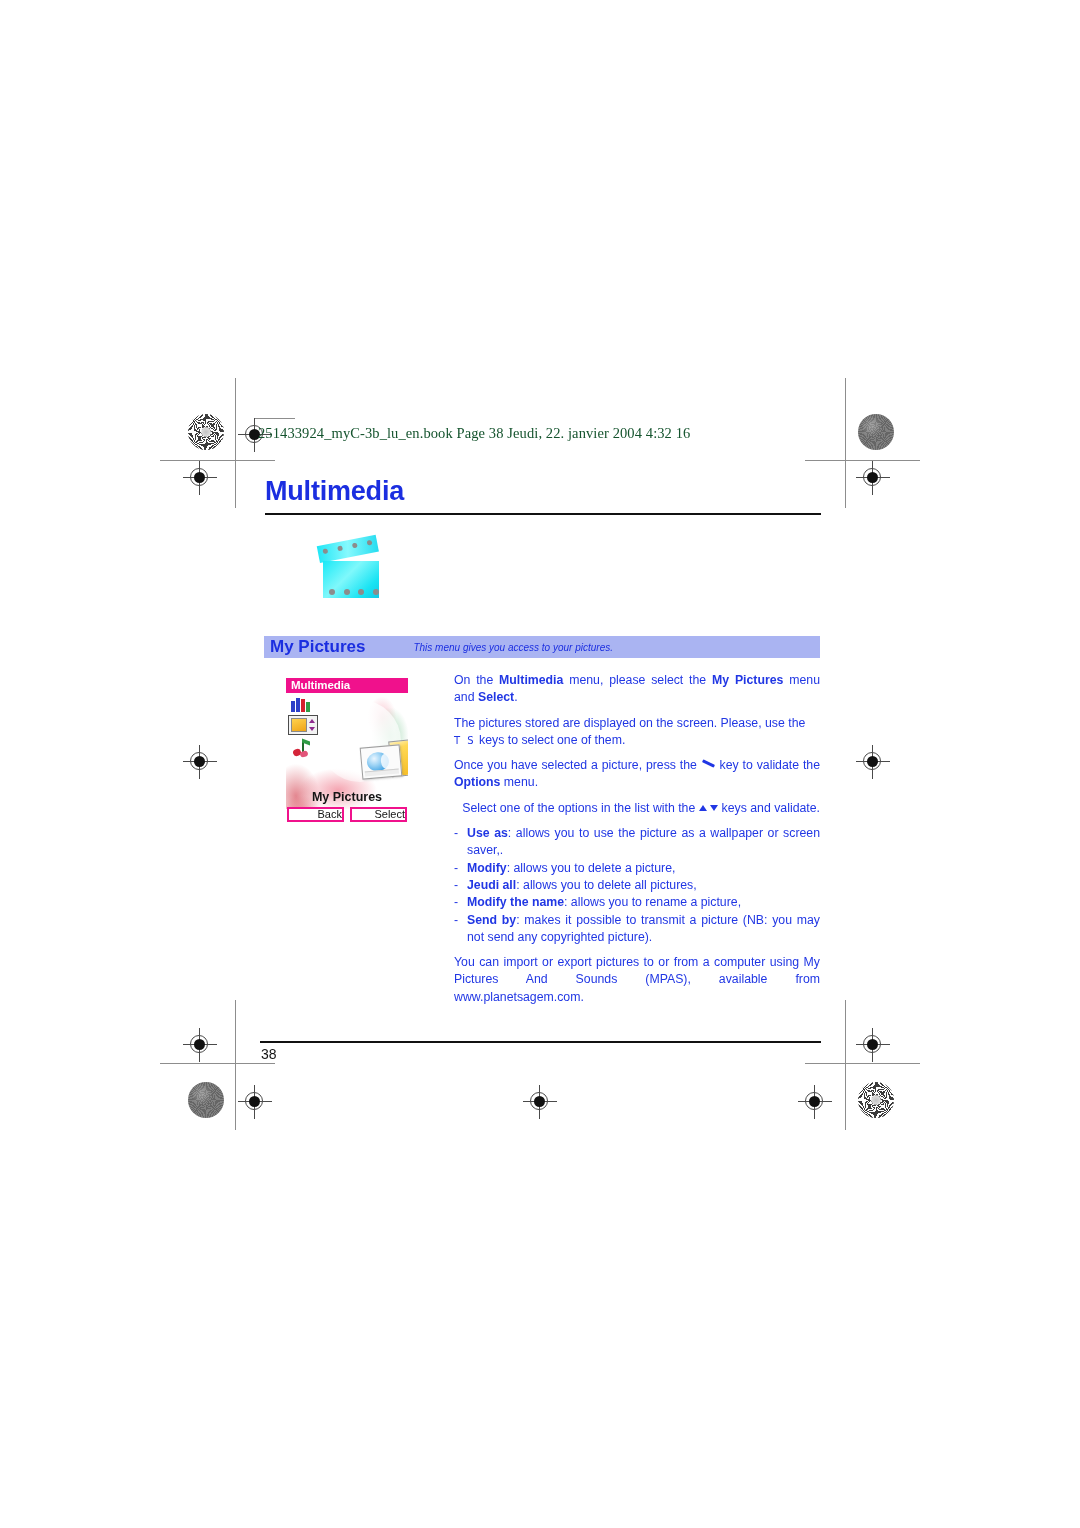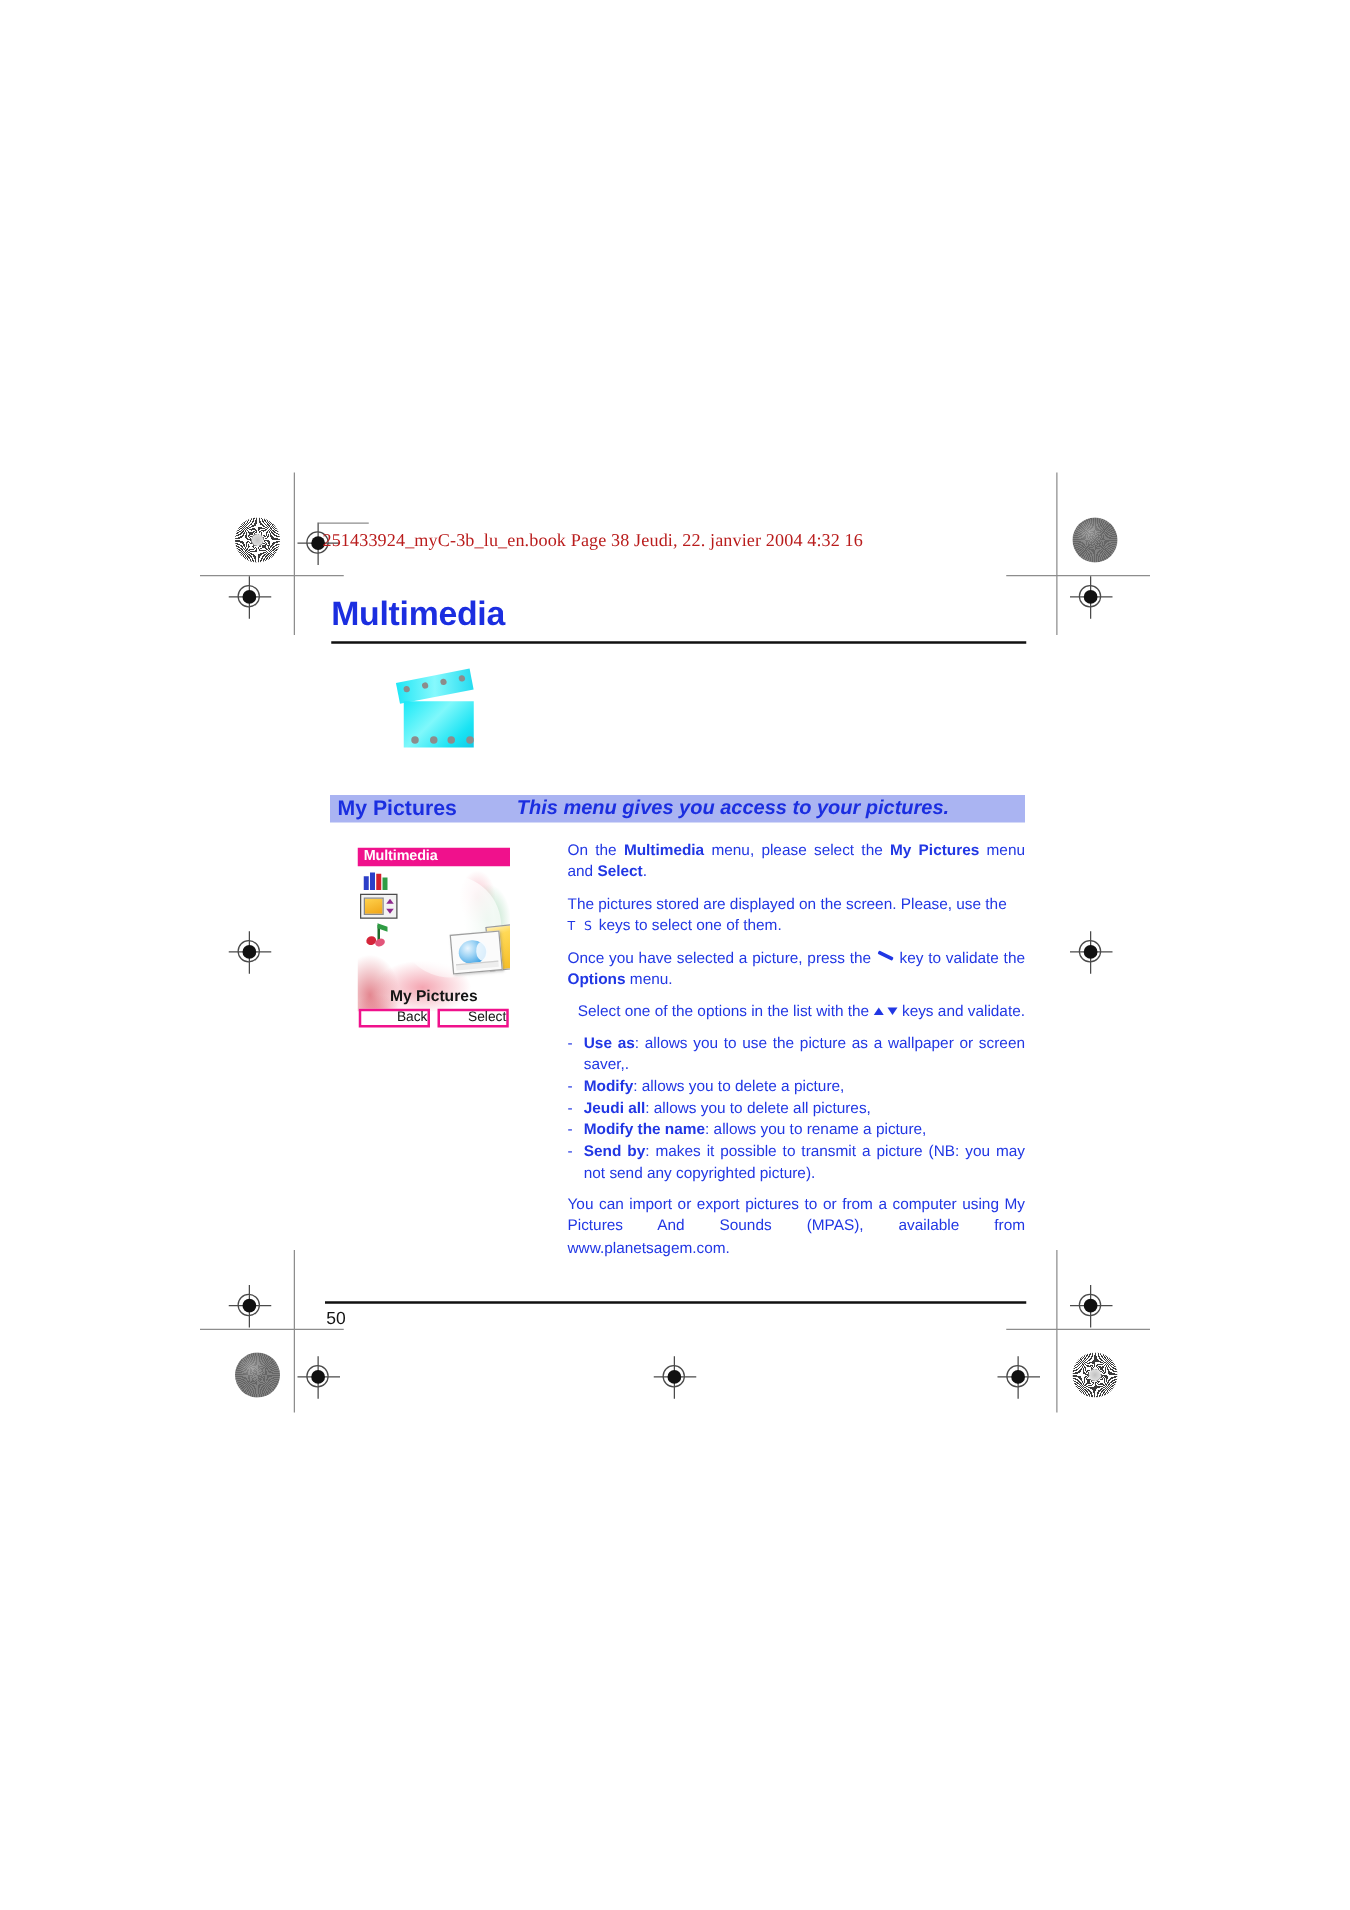--- a/index.html
+++ b/index.html
@@ -89,21 +89,21 @@
       #6b6b6b;
     opacity: .95;
   }
 
   
   #bookline {
     position: absolute;
     left: 258px; top: 425px;
     font-family: "Liberation Serif", serif;
     font-size: 14.5px;
-    color: #b91c1c;
+    color: #14532d;
     white-space: nowrap;
     letter-spacing: .1px;
   }
 
   
   #chapter-title {
     position: absolute;
     left: 265px; top: 476px;
     font-size: 27px;
     font-weight: bold;
@@ -174,23 +174,23 @@
     align-items: center;
   }
   #banner-title {
     font-size: 17px;
     font-weight: bold;
     color: #1b2ee0;
     margin-left: 6px;
     white-space: nowrap;
   }
   #banner-caption {
-    font-size: 16px;
+    font-size: 10px;
     font-style: italic;
-    font-weight: bold;
+    font-weight: normal;
     color: #1b2ee0;
     margin-left: 48px;
     white-space: nowrap;
   }
 
   
   #phone {
     position: absolute;
     left: 286px; top: 678px;
     width: 122px; height: 145px;
@@ -622,15 +622,15 @@
       <li><span class="dash">-</span><b>Modify</b><span>: allows you to delete a picture,</span></li>
       <li><span class="dash">-</span><b>Jeudi all</b><span>: allows you to delete all pictures,</span></li>
       <li><span class="dash">-</span><b>Modify the name</b><span>: allows you to rename a picture,</span></li>
       <li><span class="dash">-</span><b>Send by</b><span>: makes it possible to transmit a picture (NB: you may not send any copyrighted picture).</span></li>
     </ul>
 
     <p>You can import or export pictures to or from a computer using My Pictures And Sounds (MPAS), available from www.planetsagem.com.</p>
   </div>
 
   <div id="footer-rule"></div>
-  <div id="page-no">50</div>
+  <div id="page-no">38</div>
 
 </div>
 
 </body></html>

